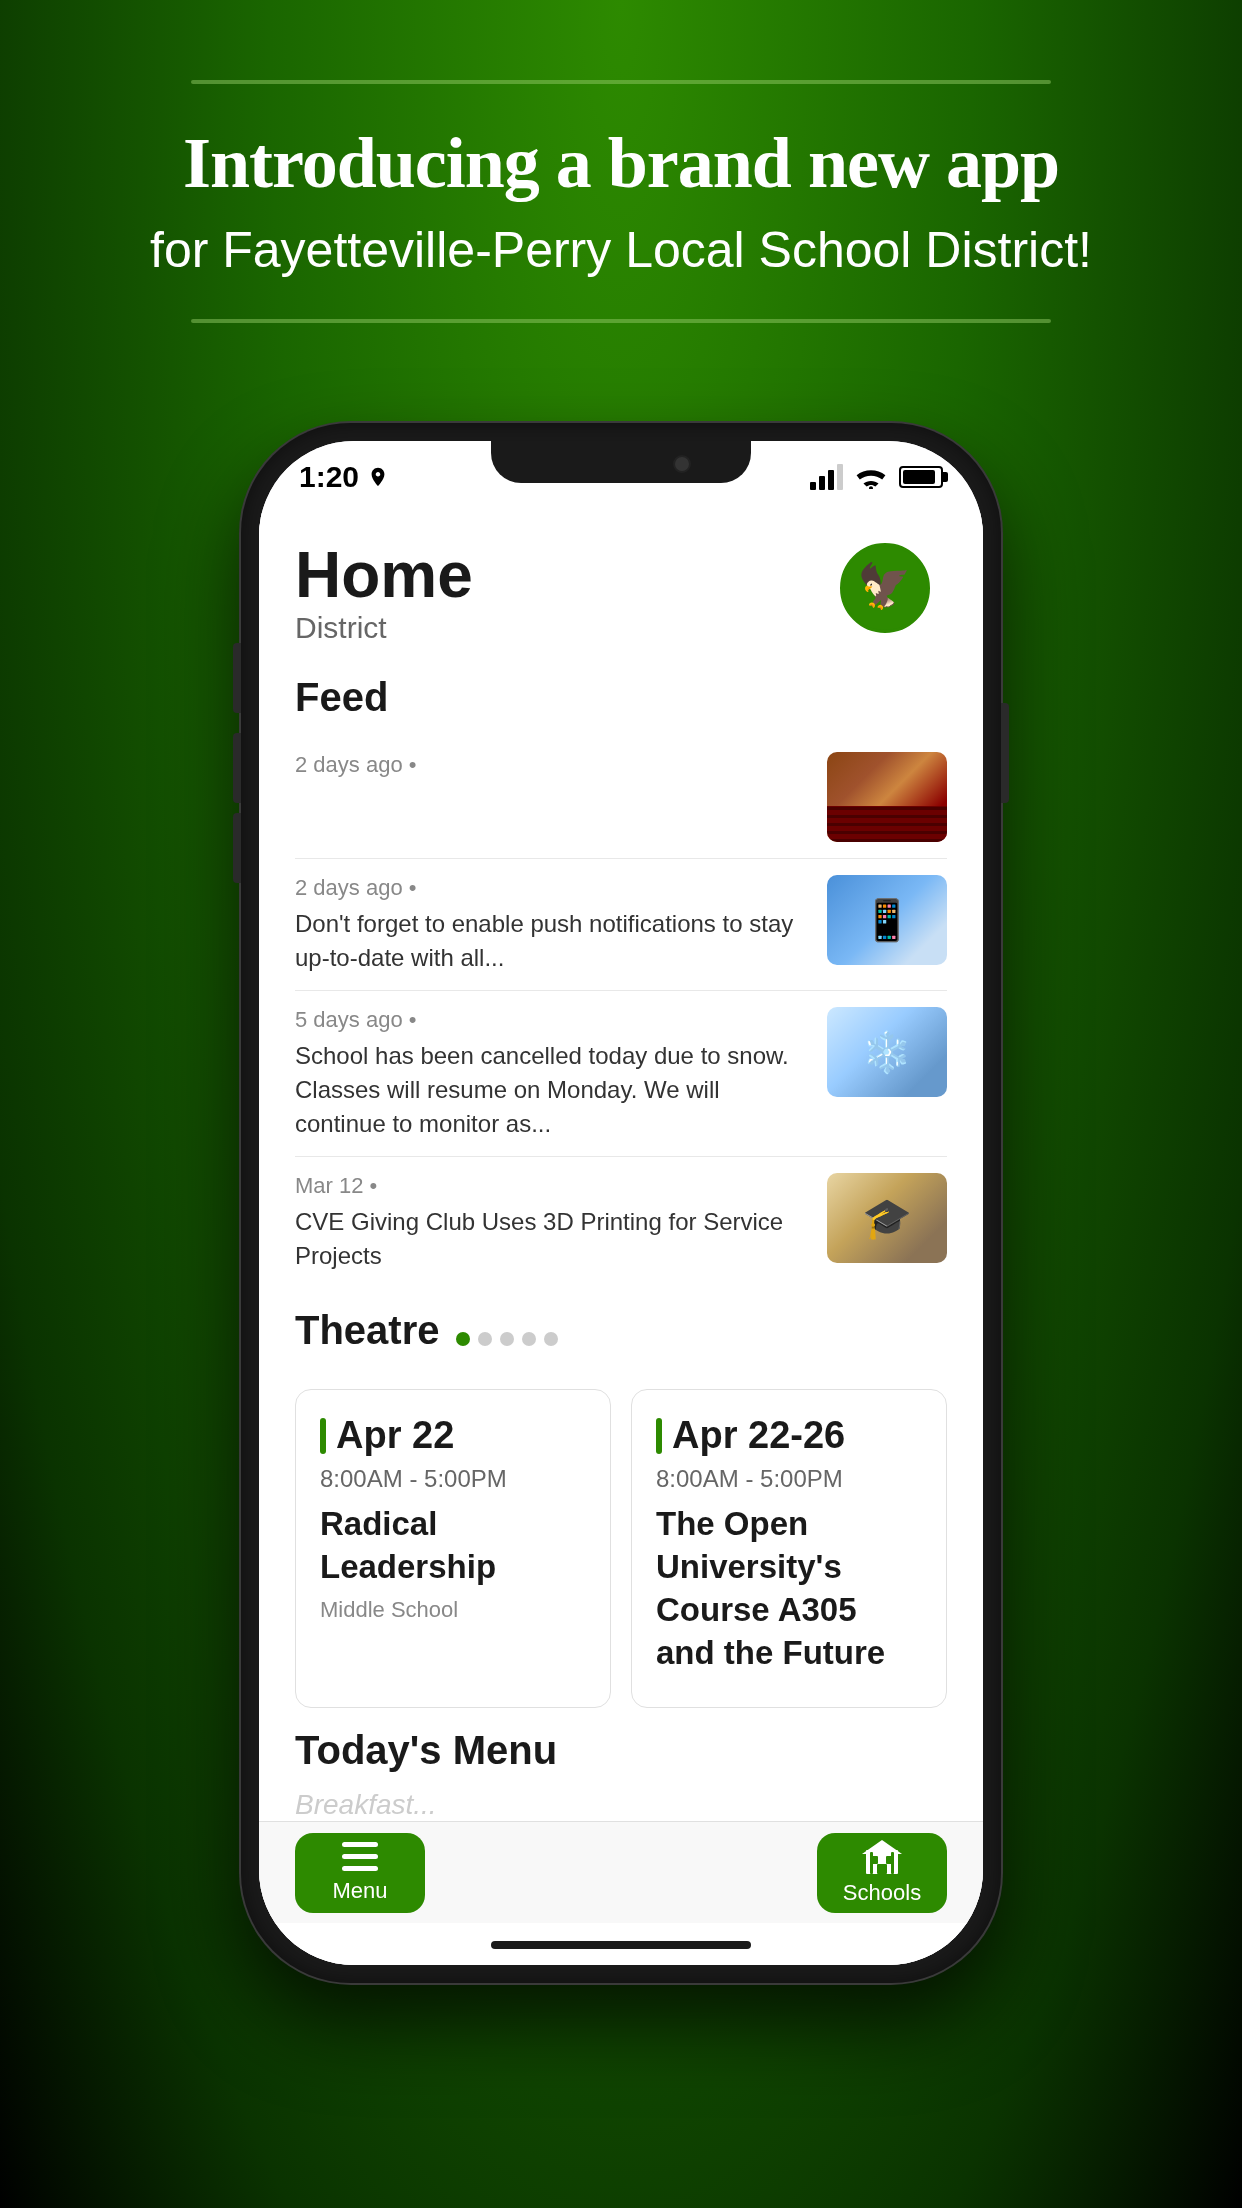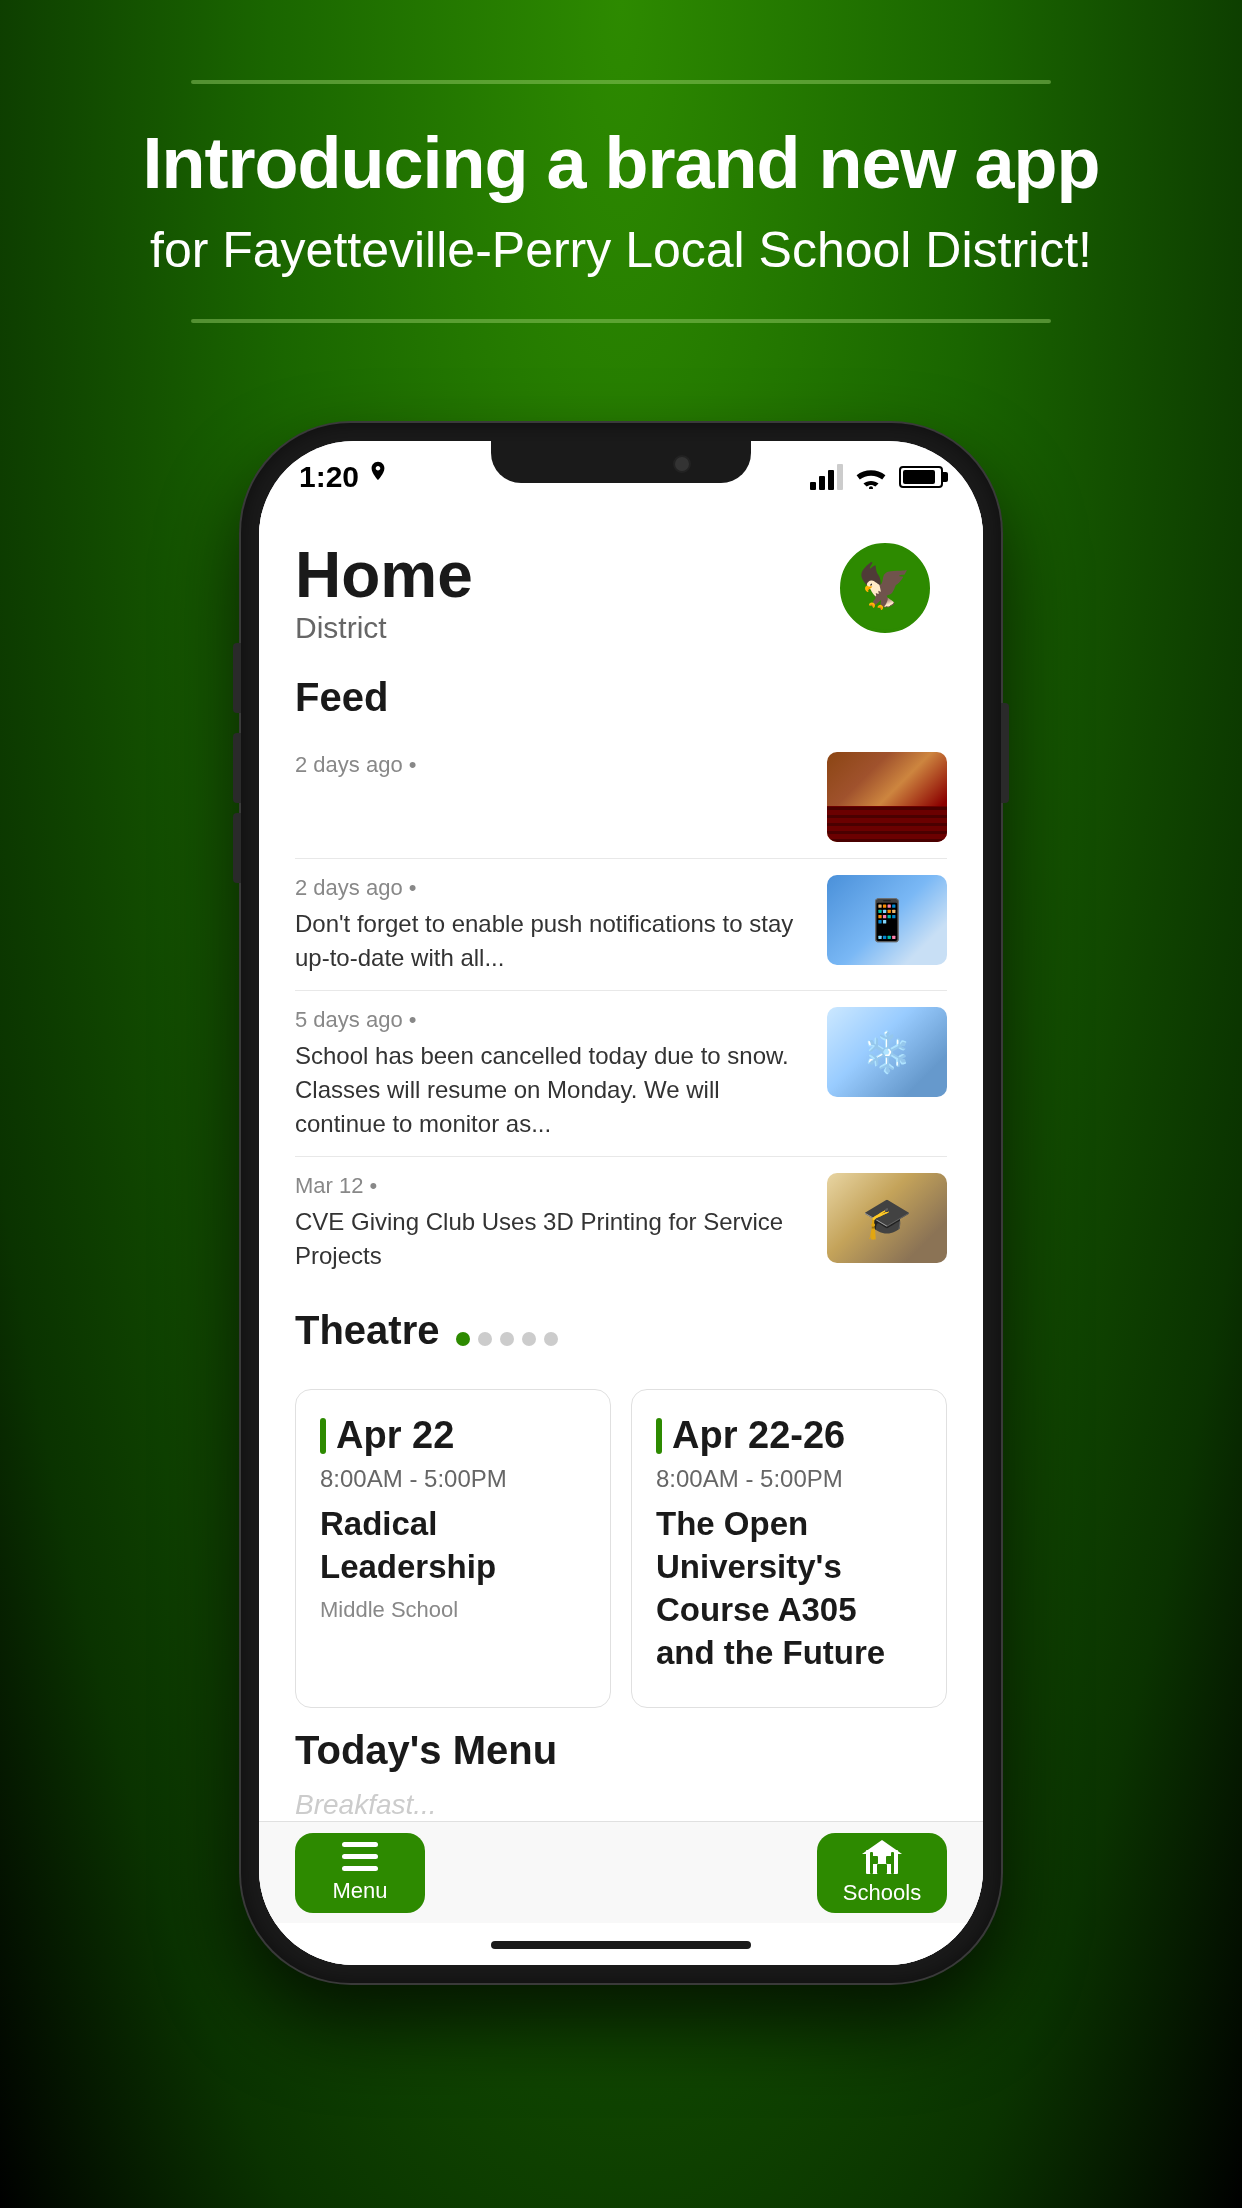--- a/index.html
+++ b/index.html
@@ -33,20 +33,21 @@
     }
 
     .headline {
       font-size: 72px;
       font-weight: 900;
       color: #ffffff;
       text-align: center;
       line-height: 1.1;
       margin-bottom: 18px;
       letter-spacing: -1px;
+      font-family: Liberation Serif, serif;
     }
 
     .subheadline {
       font-size: 50px;
       font-weight: 400;
       color: #ffffff;
       text-align: center;
       margin-bottom: 40px;
     }
 
@@ -122,20 +123,21 @@
       padding: 0 40px;
       flex-shrink: 0;
       position: relative;
     }
 
     .status-time {
       font-size: 30px;
       font-weight: 600;
       color: #000000;
       display: flex;
+      align-items: center;
       gap: 8px;
     }
 
     .status-time svg {
       width: 22px;
       height: 22px;
     }
 
     .status-right {
       margin-left: auto;

